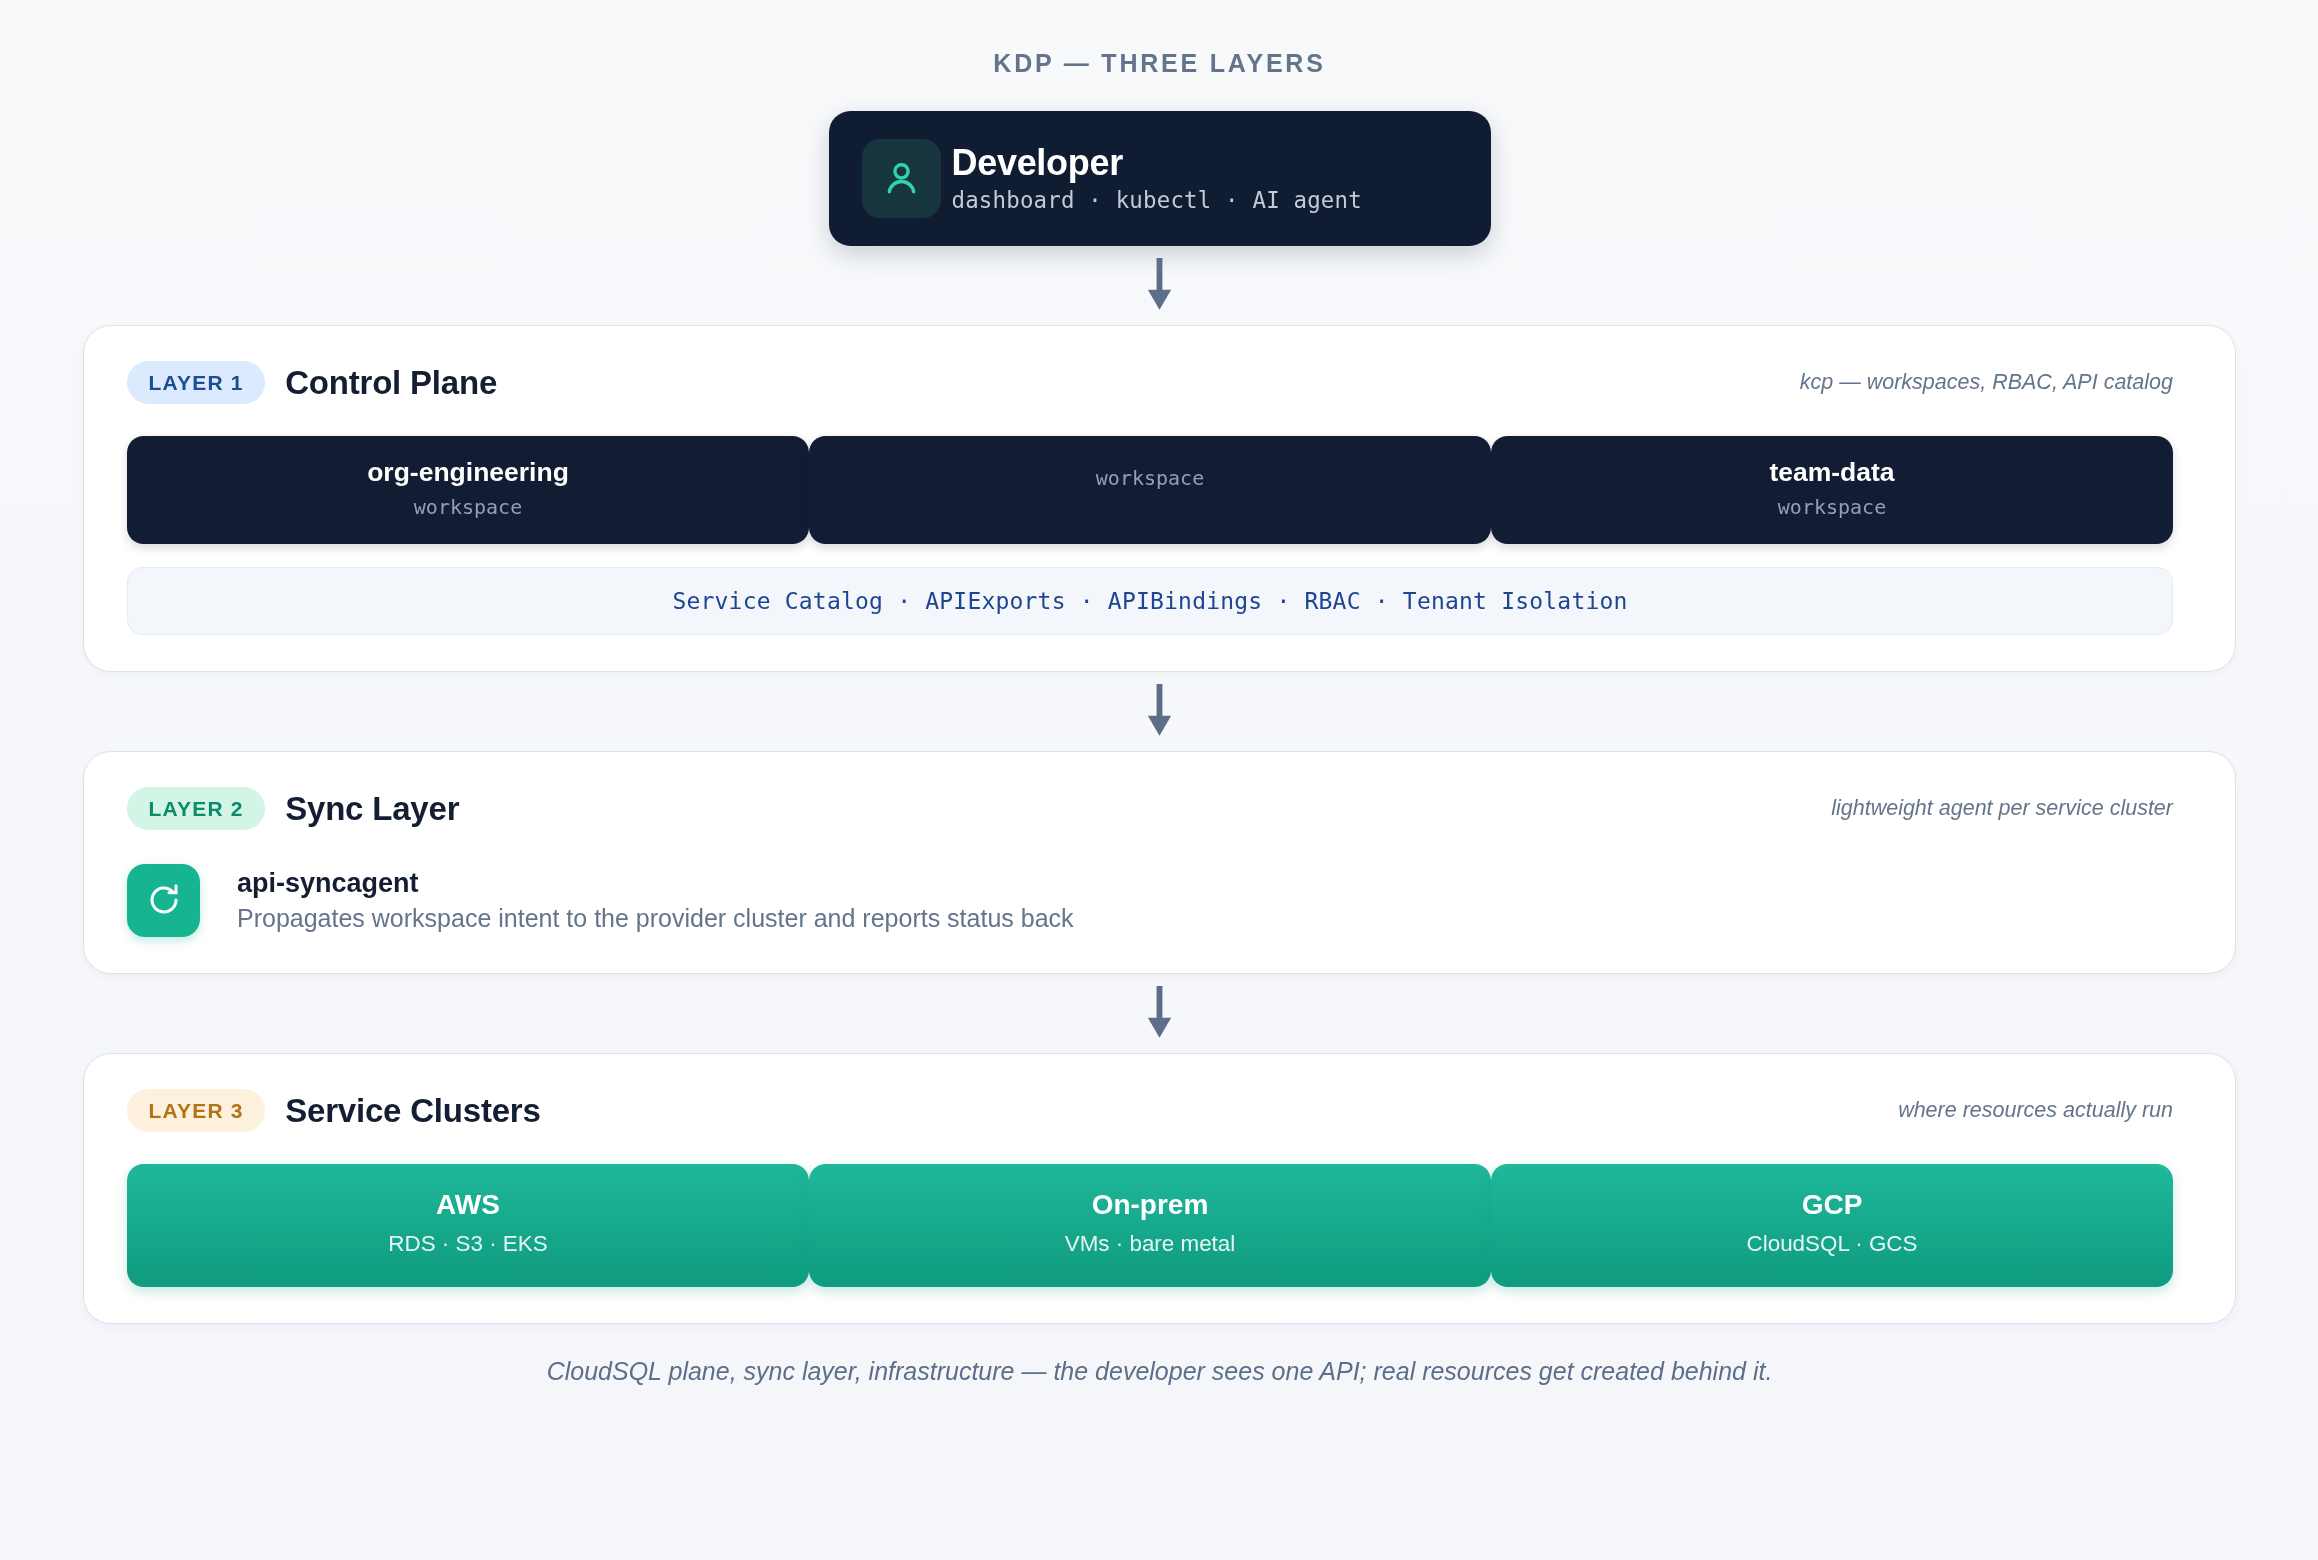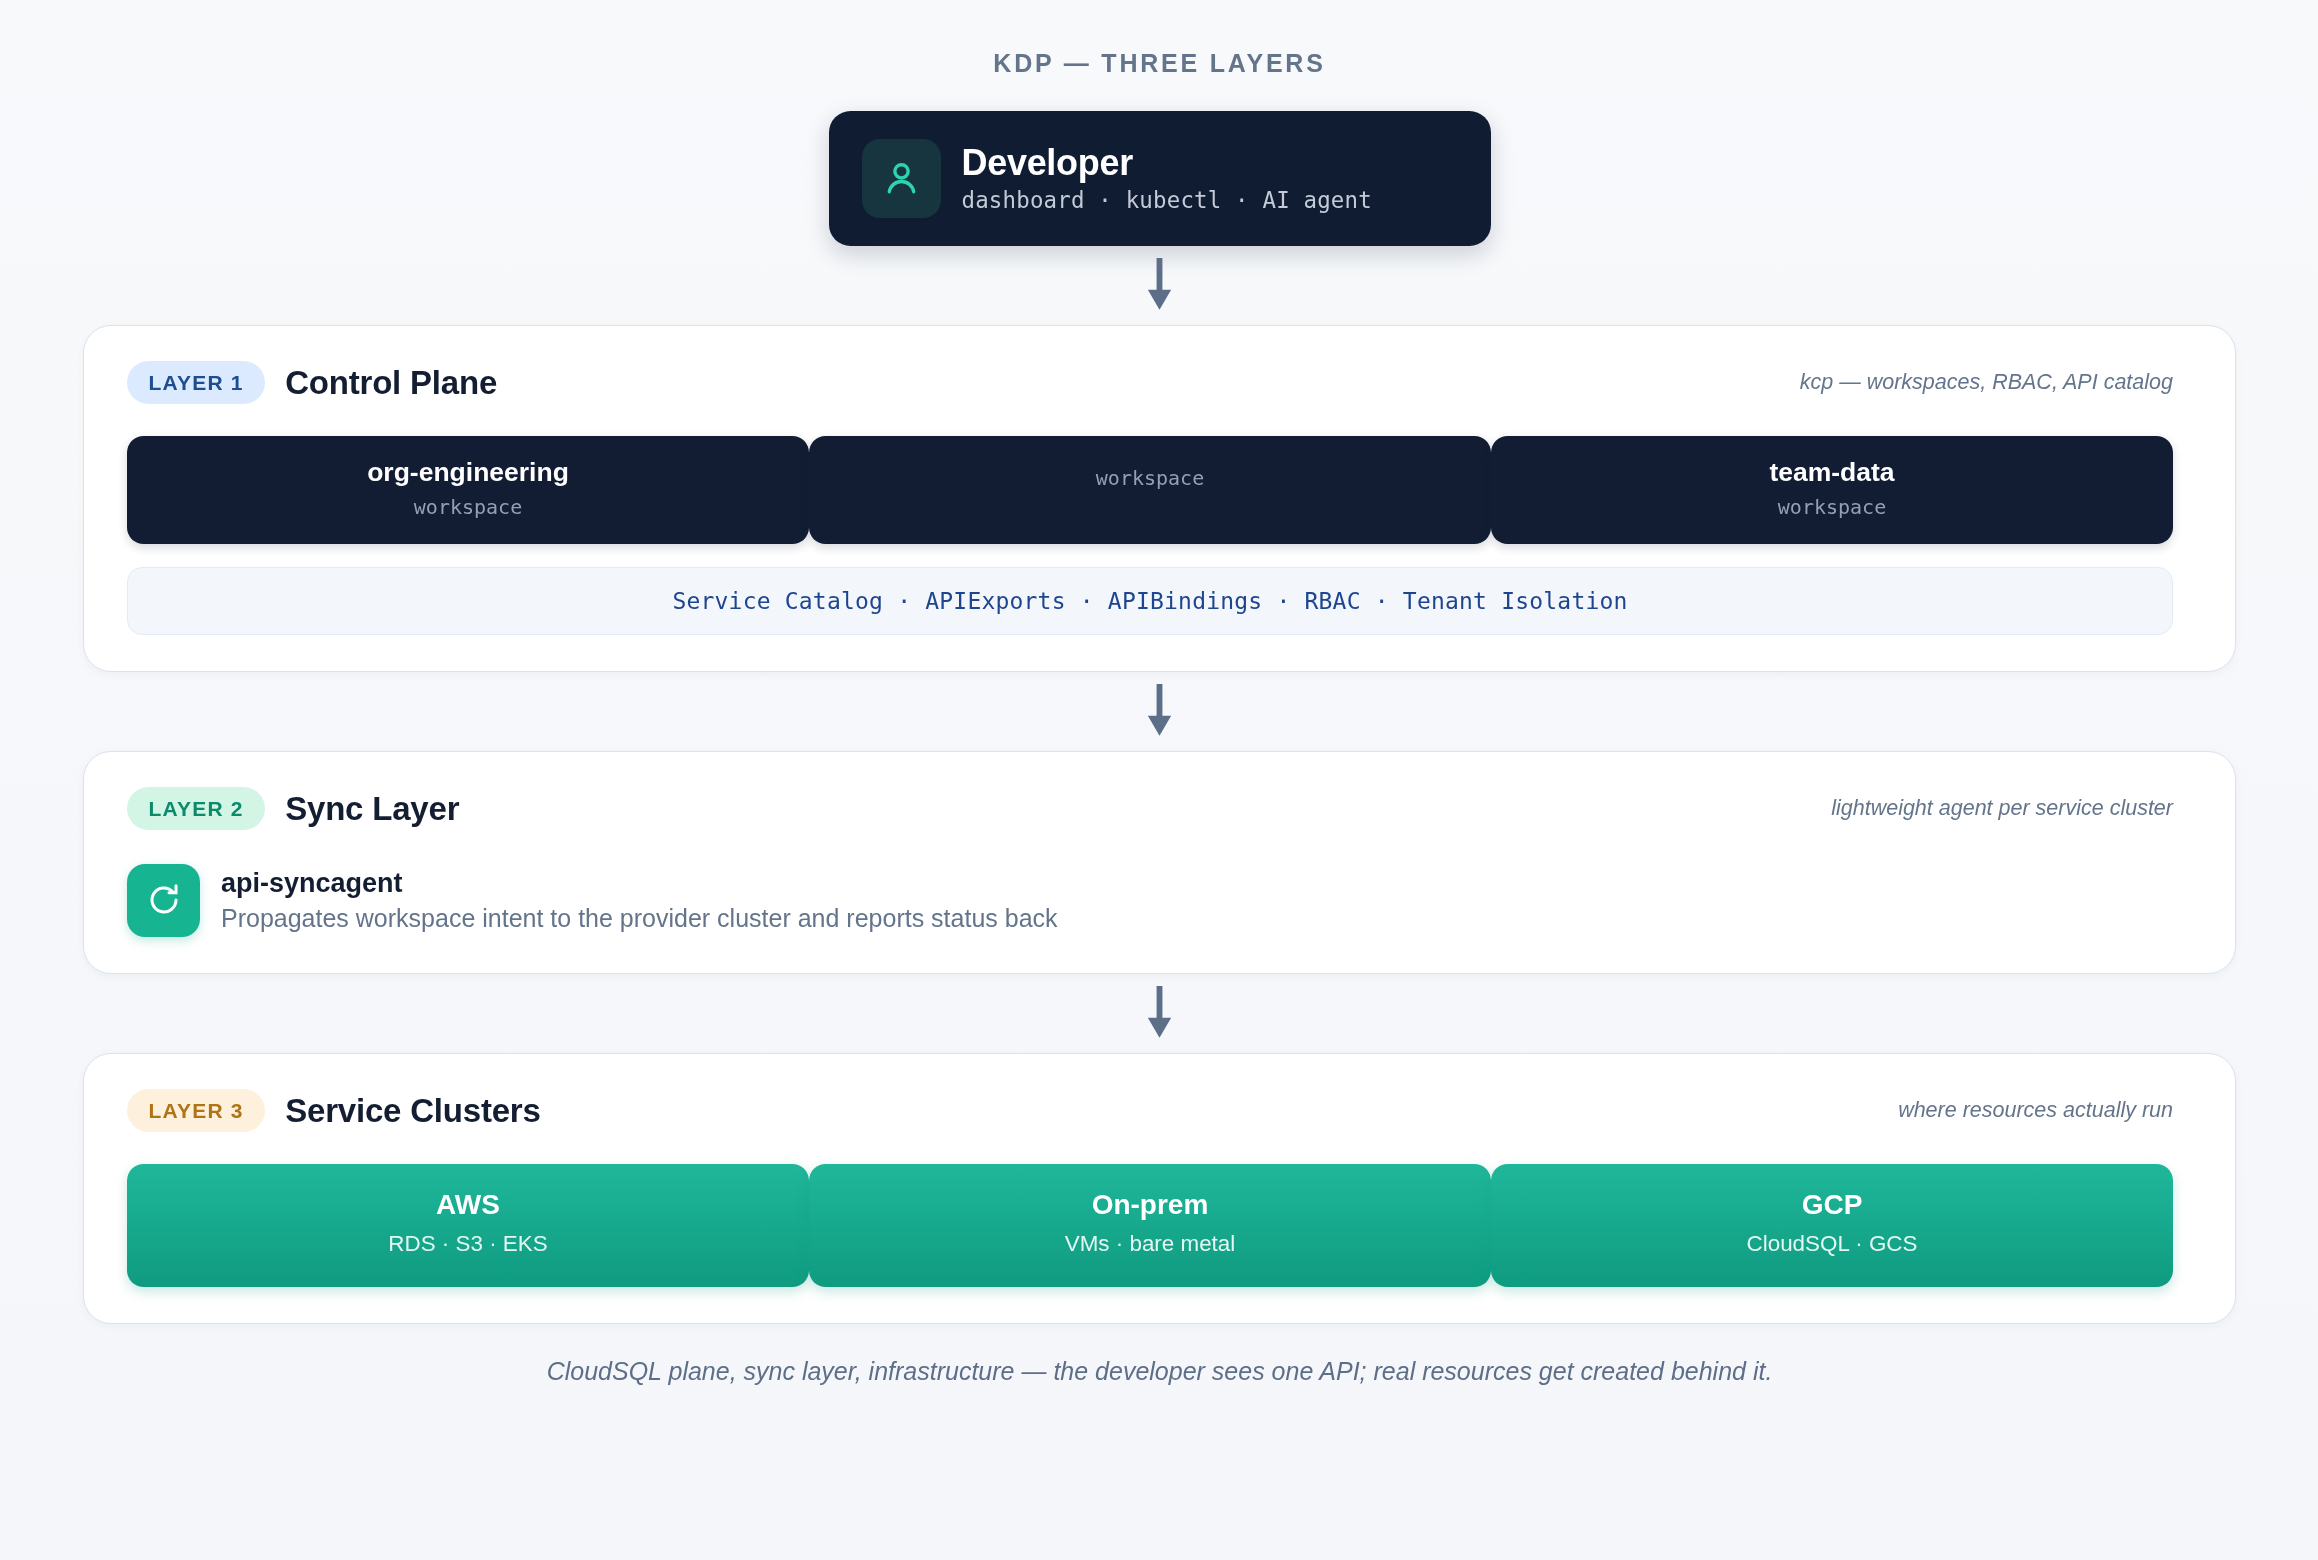--- a/index.html
+++ b/index.html
@@ -38,21 +38,21 @@
     justify-content: center;
     margin-top: 35px;
   }
   .dev-card {
     width: 662px;
     background: #101c32;
     border-radius: 21.5px;
     padding: 28px 33px;
     display: flex;
     align-items: center;
-    gap: 21px;
+    gap: 11px;
     box-shadow: 0 8.3px 23px rgba(15, 28, 50, 0.18);
   }
   .dev-icon-box {
     width: 79px;
     height: 79px;
     border-radius: 18px;
     background: #17353f;
     display: flex;
     align-items: center;
     justify-content: center;
@@ -163,21 +163,21 @@
     font-family: "DejaVu Sans Mono", monospace;
     font-size: 23px;
     color: #1e458f;
     letter-spacing: 0.2px;
   }
 
   
   .sync-row {
     display: flex;
     align-items: center;
-    gap: 21px;
+    gap: 37px;
     margin-top: 30px;
   }
   .sync-icon-box {
     width: 73px;
     height: 73px;
     border-radius: 18px;
     background: #17b491;
     display: flex;
     align-items: center;
     justify-content: center;

